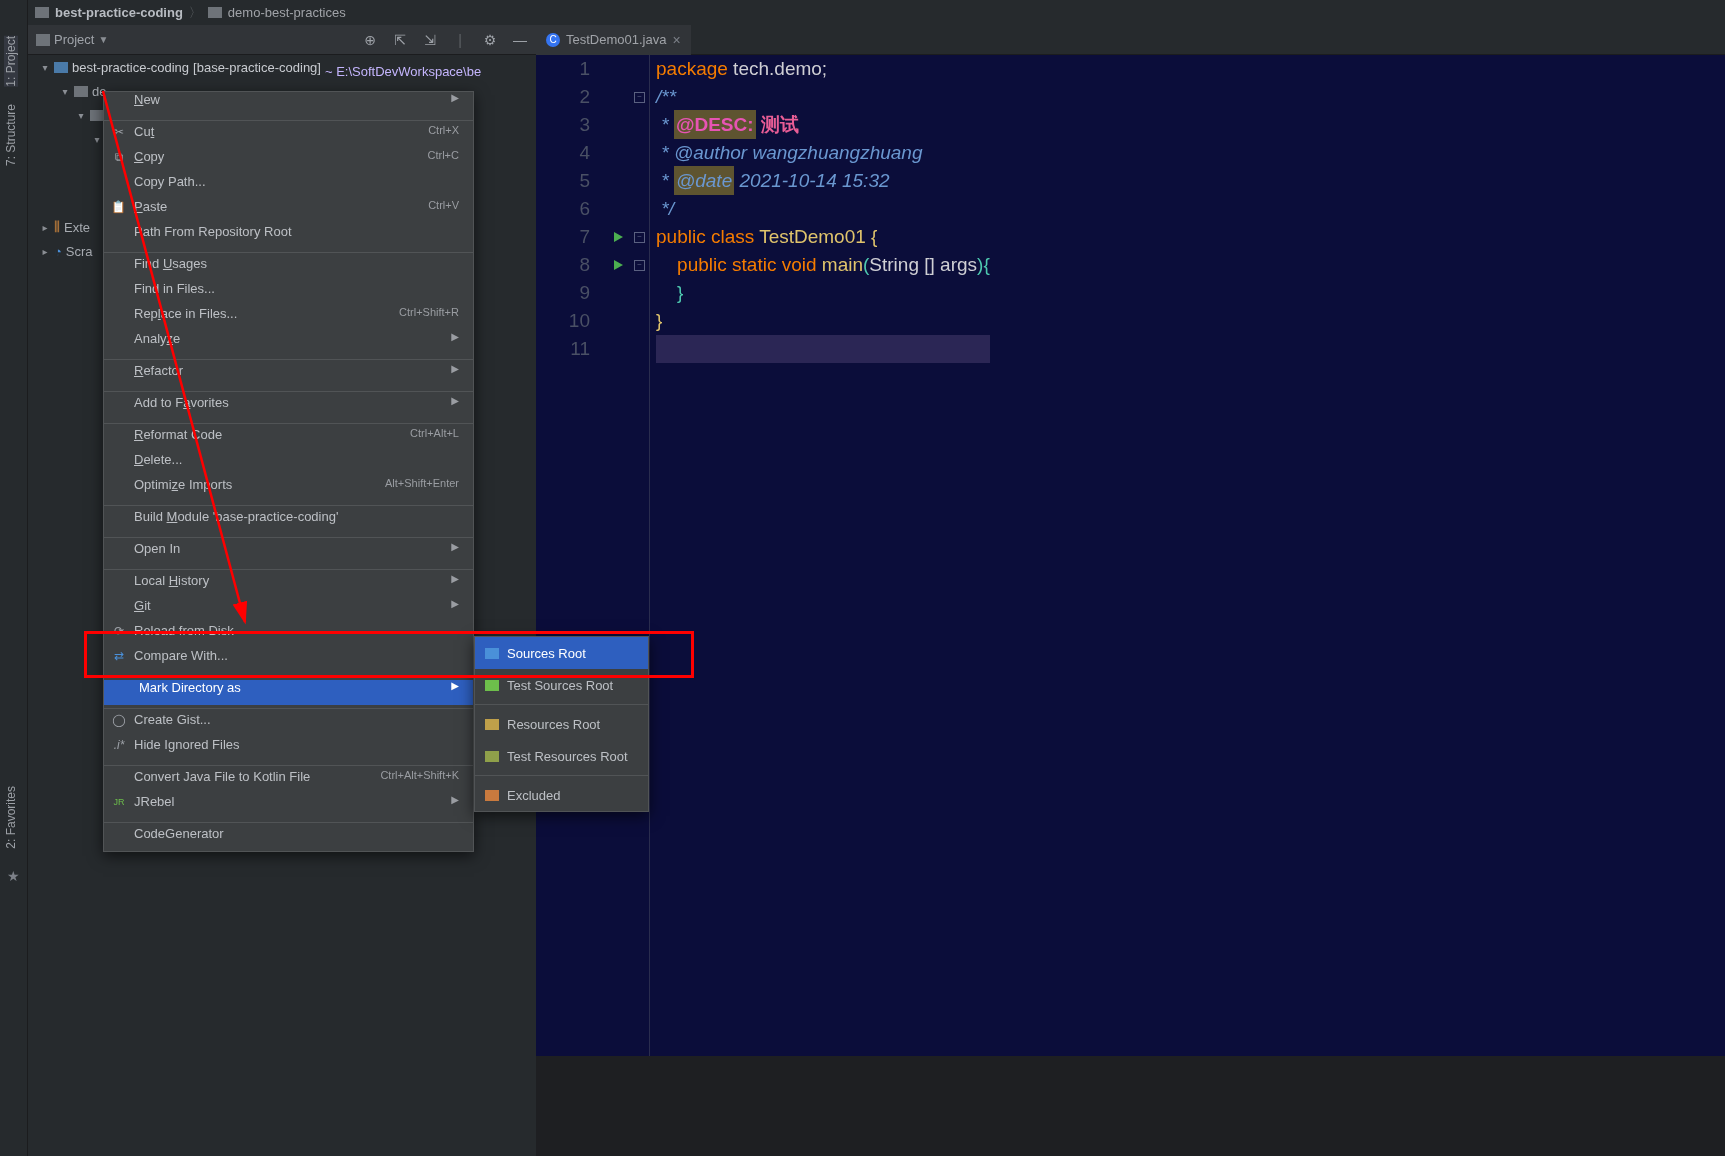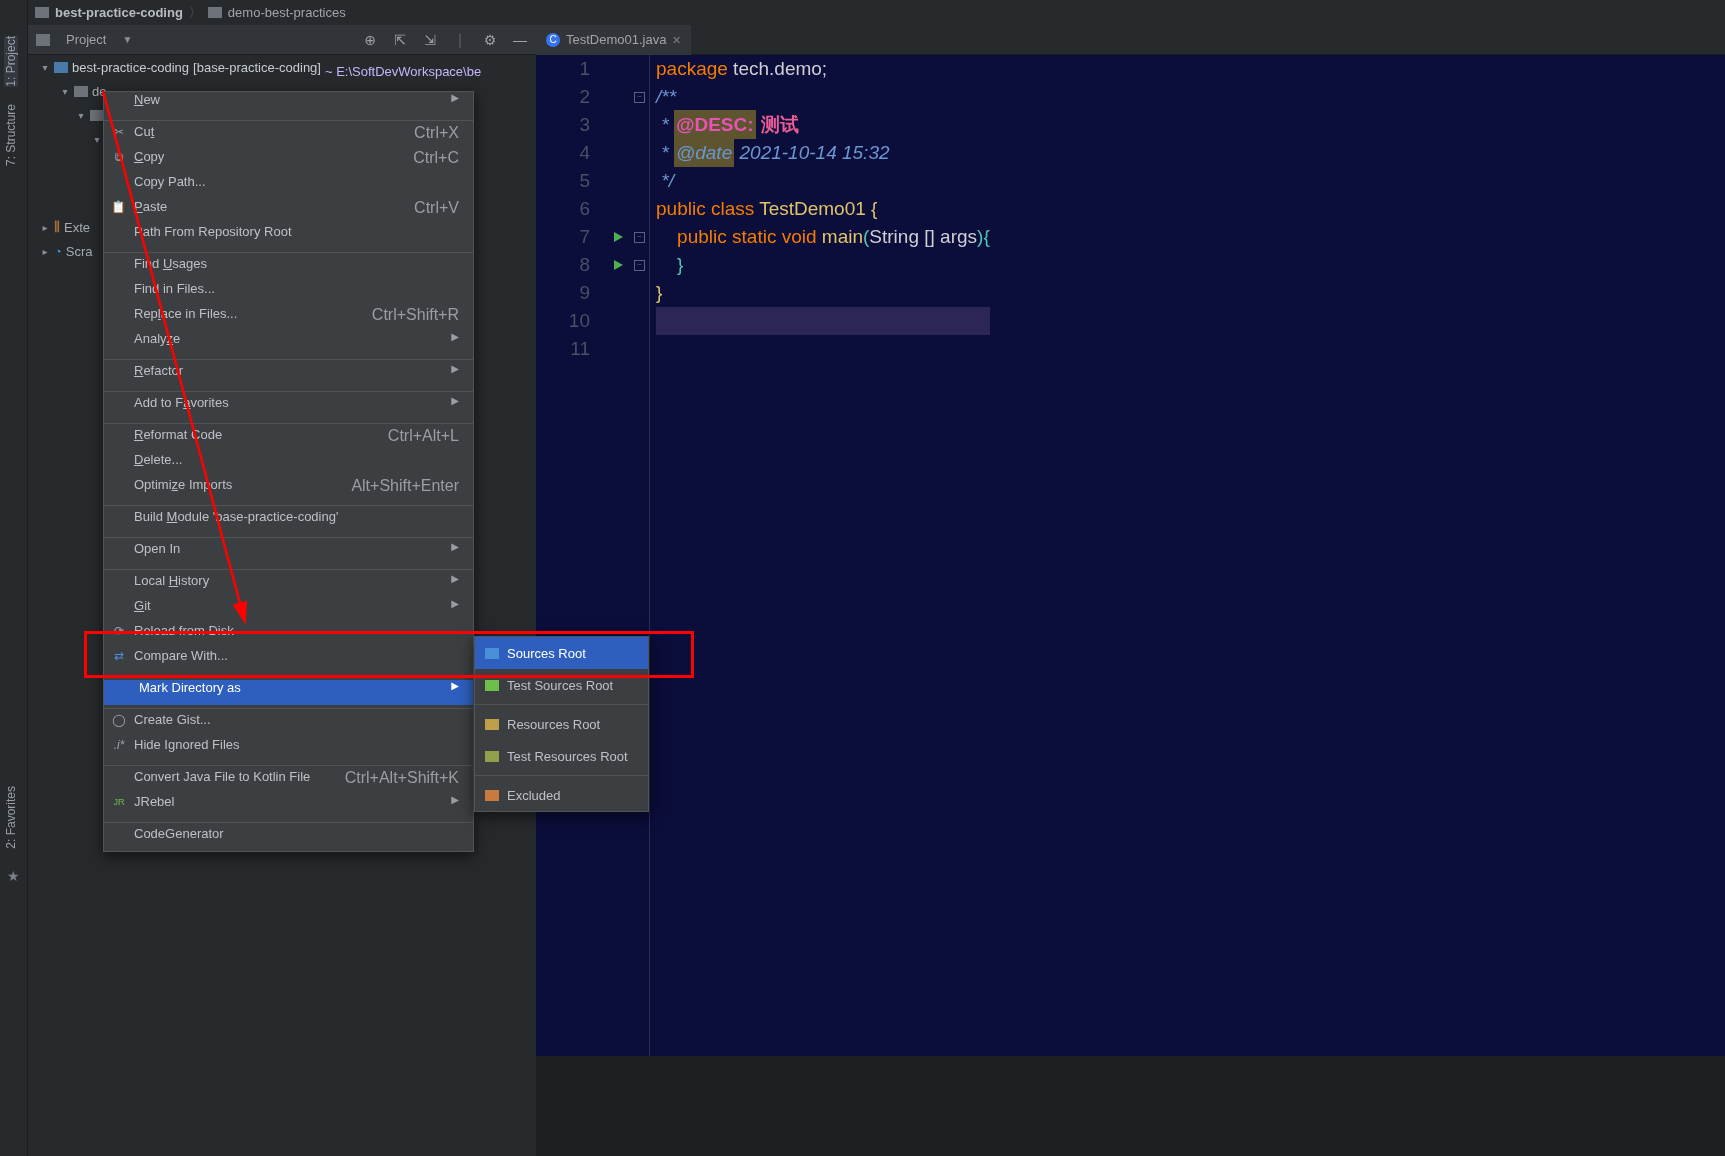--- a/index.html
+++ b/index.html
@@ -13,21 +13,21 @@
 
 
 .leftstripe { position:absolute; left:0; top:0; width:28px; height:1156px; background:#262A2D; border-right:1px solid #1B1C1E;}
 .leftstripe .vt { position:absolute; left:4px; writing-mode:vertical-rl; transform:rotate(180deg); font-size:12px; color:#9DA1A7; white-space:nowrap;}
 .leftstripe .vt.active { background:#343841; }
 .vt1 { top:36px; } .vt2 { top:104px; } .vt3 { top:786px; }
 .leftstripe .star { position:absolute; left:7px; top:868px; color:#7C8088; font-size:14px;}
 
 
 .projhead { position:absolute; left:28px; top:25px; width:508px; height:30px; background:#313438; display:flex; align-items:center; padding:0 8px; justify-content:space-between; border-bottom:1px solid #1B1C1E;}
-.projhead-left { display:flex; align-items:center; gap:16px;}
+.projhead-left { display:flex; align-items:center; gap:4px;}
 .projhead-left .icn { width:14px; height:12px; background:#6E7379;}
 .projhead-left span { font-size:13px; color:#9FA3A9;}
 .projhead-left .drop { color:#8A8E94; font-size:10px;}
 .projhead-right { display:flex; gap:14px; align-items:center;}
 .tb-ic { width:16px; height:16px; display:flex; align-items:center; justify-content:center; color:#9DA1A7; cursor:pointer; font-size:14px;}
 
 
 .tree { position:absolute; left:28px; top:55px; width:508px; height:1101px; background:#262A2D; font-size:13px;}
 .tree-row { display:flex; align-items:center; height:24px; padding-left:12px; gap:4px; color:#A7ABB1; white-space:nowrap; overflow:hidden;}
 .tree-row .exp { width:10px; text-align:center; color:#8A8E94; font-size:10px;}
@@ -57,21 +57,21 @@
 .line-hl { background:#2B2655; }
 .kw { color:#F57C00; } .pkg { color:#CFCFD4; } .cmt { color:#6A97D0; font-style:italic;} 
 .tag-bg { background:#5E5430; padding:4px 2px;} .desc { color:#E754B4; font-weight:bold;} 
 .test-txt { color:#E95D96; font-weight:bold;} .cls { color:#E0C46C; } .mth { color:#E0C46C; }
 .br1 { color:#E0C46C; } .br2 { color:#4EC9B0; } .type { color:#CFCFD4; }
 
 
 .ctxmenu { position:absolute; left:103px; top:91px; width:371px; background:#3C3F41; border:1px solid #515456; box-shadow:0 4px 14px rgba(0,0,0,0.6); font-size:13px;}
 .ctx-item { height:25px; display:flex; align-items:flex-start; padding:0 14px 0 30px; justify-content:space-between; color:#BDC0C5; position:relative;}
 .ctx-item.sel { background:#2E5FBF; color:#fff;padding-left:35px;}
-.ctx-item .shc { color:#9A9DA2; font-size:16px;}
+.ctx-item .shc { color:#9A9DA2; font-size:11px;}
 .ctx-item .sub { font-size:10px; color:#9A9DA2;}
 .ctx-item.sel .sub { color:#fff; }
 .ctx-item .ul { text-decoration:underline; }
 .ctx-sep { height:1px; background:#515456; margin:3px 0;}
 .ctx-ico { position:absolute; left:7px; width:16px; height:16px; display:flex; align-items:center; justify-content:center; font-size:12px; color:#9DA1A7;}
 
 
 .submenu { position:absolute; left:474px; top:636px; width:175px; background:#3C3F41; border:1px solid #515456; box-shadow:0 4px 14px rgba(0,0,0,0.6); font-size:13px;}
 .sub-item { height:16px; display:flex; align-items:center; gap:8px; padding:16px 10px; color:#BDC0C5;}
 .sub-item.sel { background:#2E5FBF; color:#fff;}
@@ -212,20 +212,21 @@
         <span class="foldm">−</span>
       </div>
     <div></div>
       <div></div>
       <div></div>
   </div>
   <div class="code">
     <div><span class="kw">package</span><span class="pkg"> tech.demo;</span></div>
     <div><span class="cmt">/**</span></div>
     <div><span class="cmt"> * </span><span class="tag-bg desc">@DESC:</span><span class="test-txt"> 测试</span></div>
+    <div><span class="cmt"> * </span><span class="cmt" style="font-style:italic">@author</span><span class="cmt"> wangzhuangzhuang</span></div>
     <div><span class="cmt"> * </span><span class="tag-bg cmt">@date</span><span class="cmt"> 2021-10-14 15:32</span></div>
     <div><span class="cmt"> */</span></div>
     <div><span class="kw">public class </span><span class="cls">TestDemo01</span><span class="br1"> {</span></div>
     <div><span class="kw">    public static </span><span class="kw">void </span><span class="mth">main</span><span class="br2">(</span><span class="type">String </span><span class="type">[] args</span><span class="br2">)</span><span class="br2">{</span></div>
     <div><span class="br2">    }</span></div>
     <div><span class="br1">}</span></div>
     <div class="line-hl"></div>
   </div>
 </div>
 

